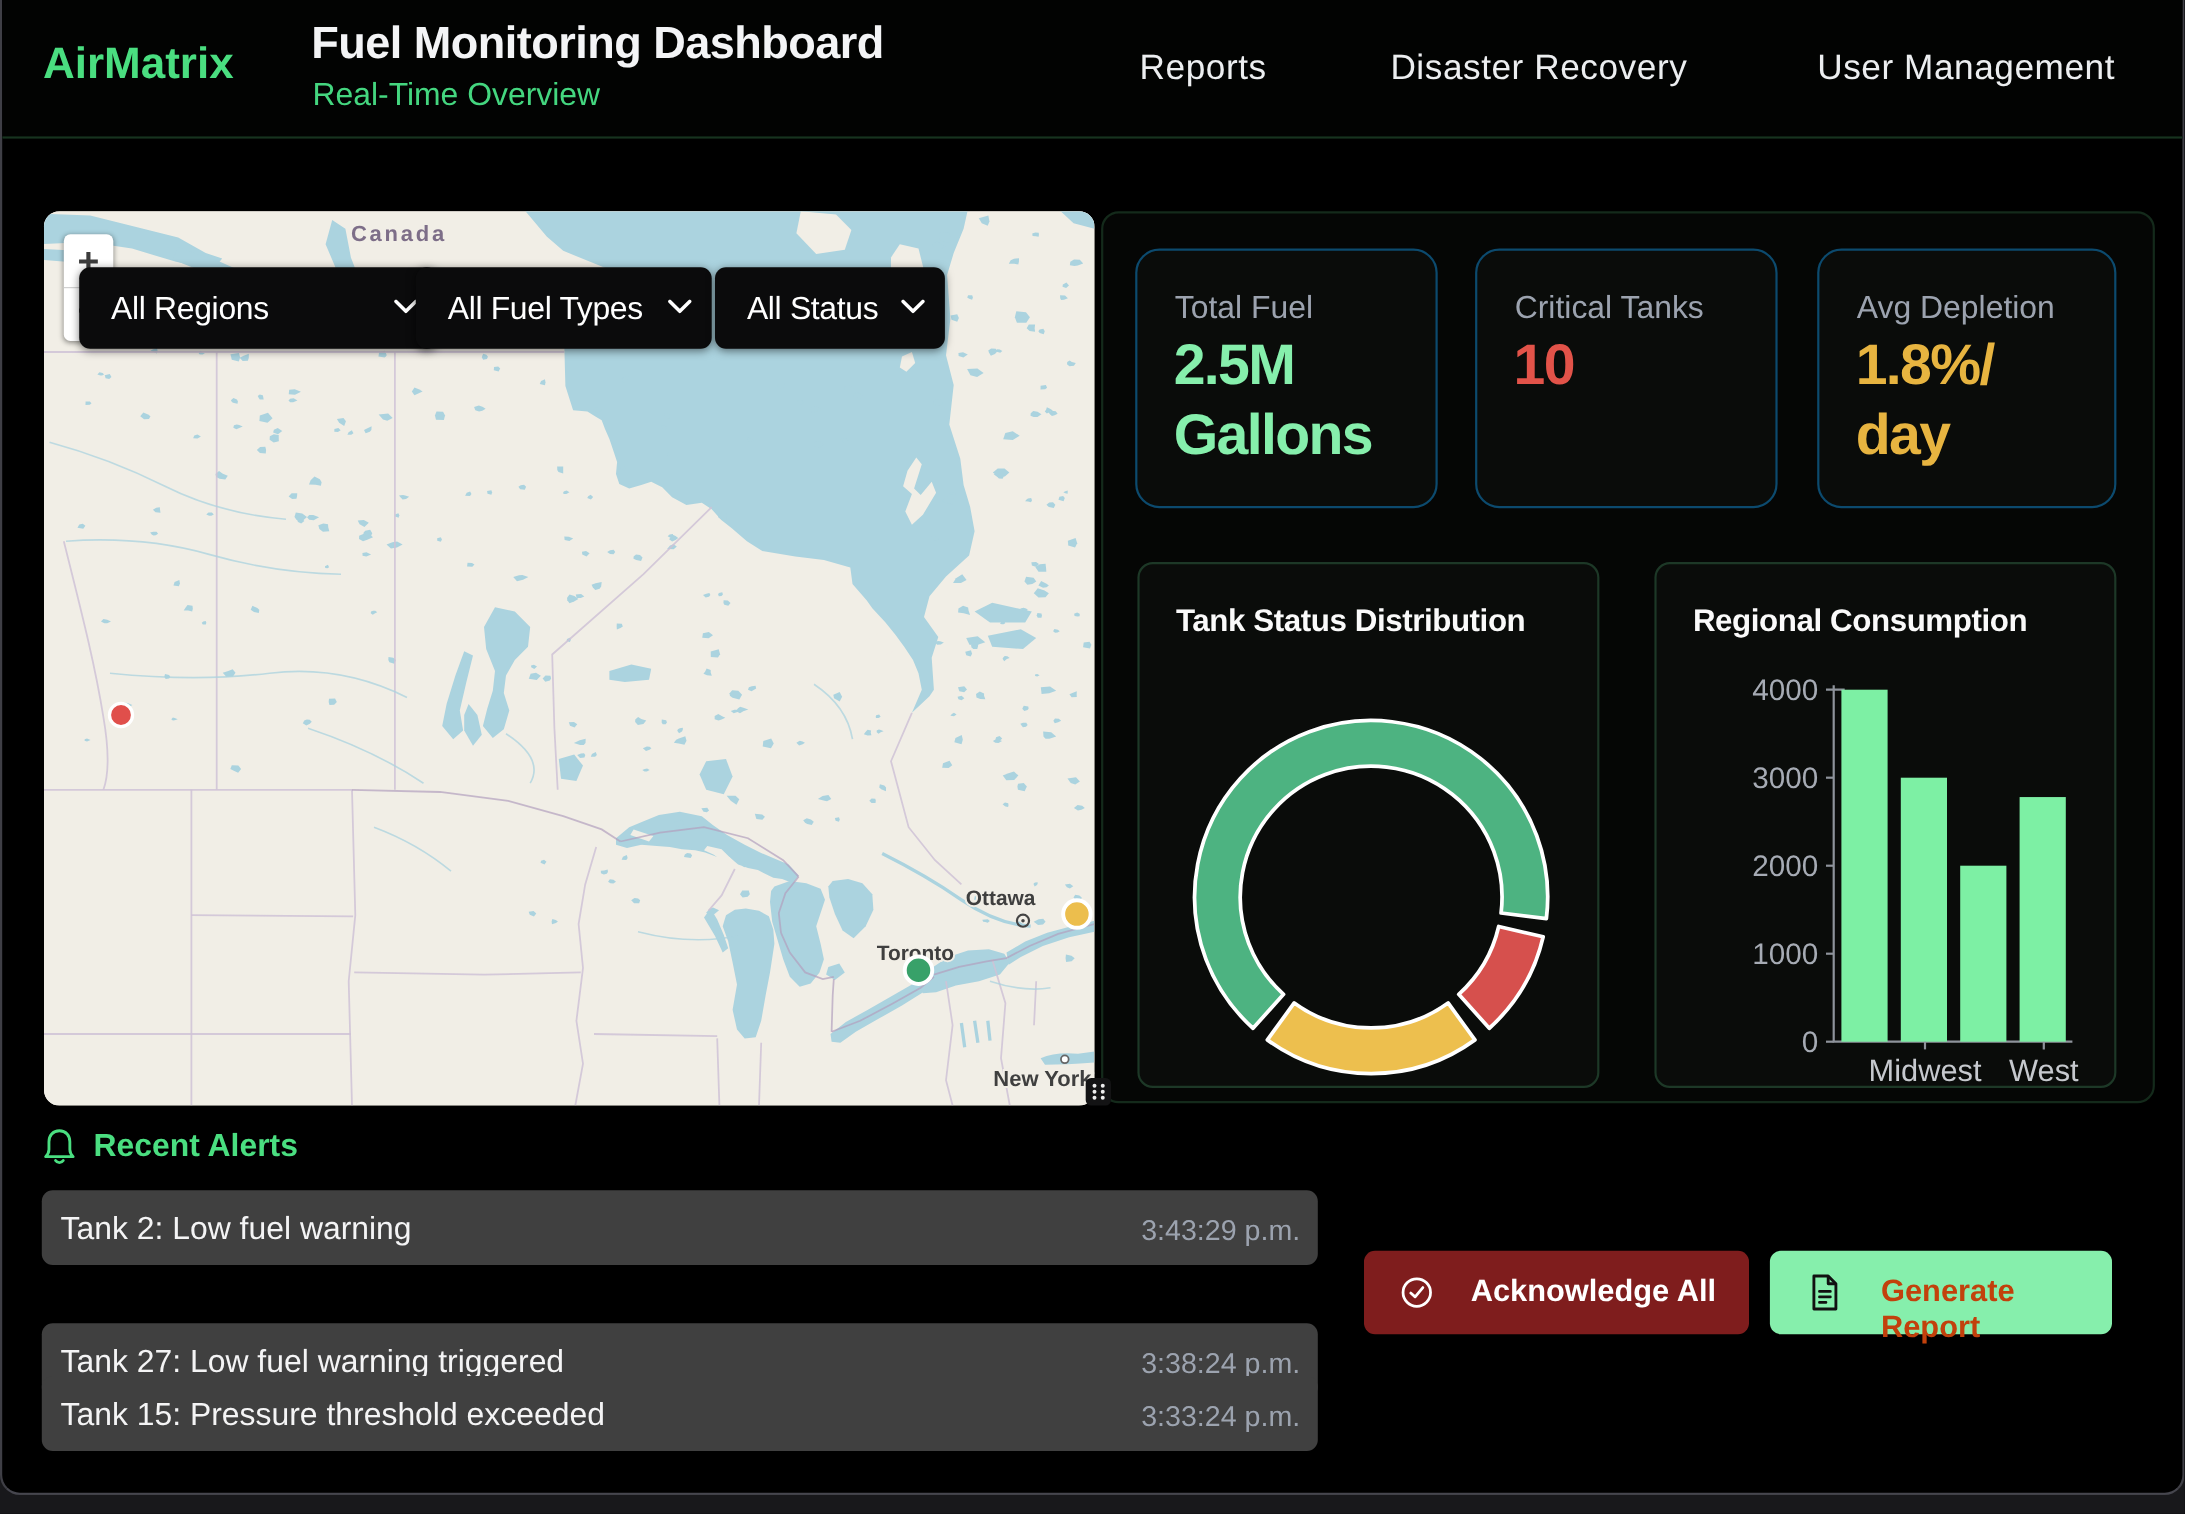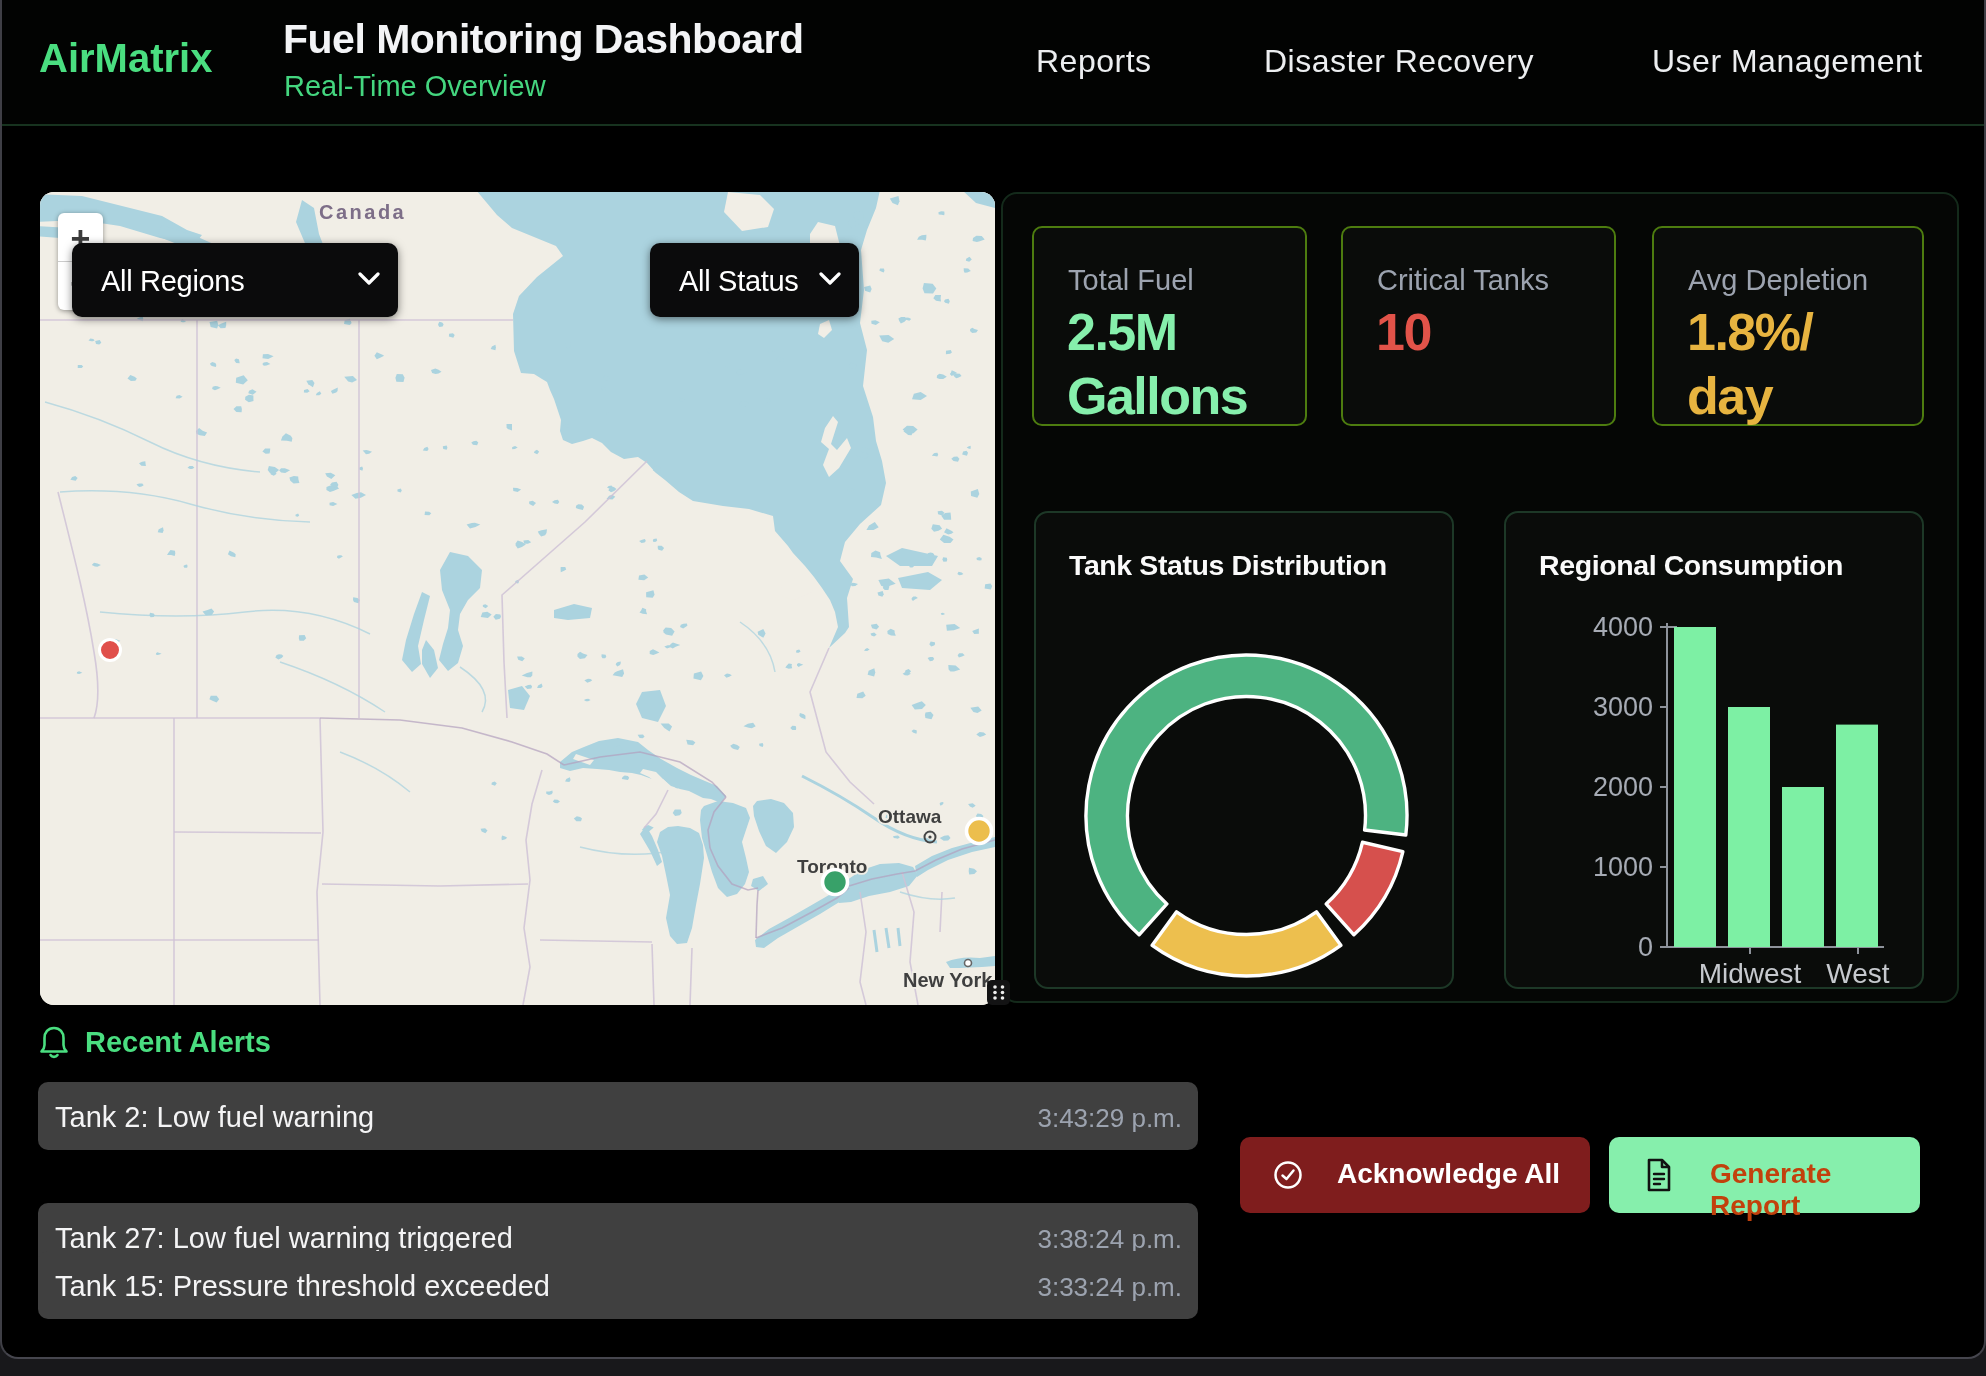--- a/index.html
+++ b/index.html
@@ -15,21 +15,21 @@
   
   #map { position:absolute; left:38px; top:192px; width:955px; height:813px; border-radius:14px; overflow:hidden; background:#f0ede4; }
   .zoomctl { position:absolute; left:56px; top:213px; width:45px; height:97px; background:#fff; border-radius:6px; box-shadow:0 1px 5px rgba(0,0,0,.4); }
   .zoomctl .plus { position:absolute; top:2px; left:0; width:45px; height:47px; color:#3c3c3c; font-size:34px; font-weight:bold; text-align:center; line-height:47px; border-bottom:1px solid #ccc; }
   .zoomctl .minus { position:absolute; top:49px; left:0; width:45px; height:46px; color:#3c3c3c; font-size:34px; font-weight:bold; text-align:center; line-height:42px; }
   .dd { position:absolute; top:243px; height:74px; background:#0b0b0c; border-radius:10px; color:#fff; font-size:29px; letter-spacing:-0.3px; font-weight:500; box-shadow:0 2px 8px rgba(0,0,0,.5); }
   .dd span { position:absolute; left:29px; top:22px; }
   .dd svg { position:absolute; right:18px; top:29px; }
   
   #panel { position:absolute; left:999px; top:192px; width:958px; height:811px; border:2px solid #142a1b; border-radius:16px; background:#050605; }
-  .stat { position:absolute; top:226px; width:275px; height:200px; background:#0a0c0a; border:2px solid #4d7c0f; border-radius:10px; }
+  .stat { position:absolute; top:226px; width:275px; height:236px; background:#0a0c0a; border:2px solid #0c4a6e; border-radius:22px; }
   .stat .lbl { position:absolute; left:34px; top:36px; font-size:29px; color:#9ca3af; }
   .stat .val { position:absolute; left:33px; top:72px; font-size:52px; line-height:64px; font-weight:bold; letter-spacing:-1.5px; }
   .card { position:absolute; top:511px; width:420px; height:478px; background:#0a0c0a; border:2px solid #1d3827; border-radius:14px; }
   .card .ct { position:absolute; left:33px; top:36px; font-size:28.5px; font-weight:bold; color:#fafafa; letter-spacing:-0.4px; }
   
   .alerts-head { position:absolute; left:83px; top:1026px; font-size:29px; font-weight:bold; color:#4ade80; }
   .arow { position:absolute; left:36px; width:1160px; height:68px; background:#404040; border-radius:10px; color:#f4f4f5; font-size:29px; }
   .arow .t1 { position:absolute; left:17px; top:19px; }
   .arow .t2 { position:absolute; right:16px; top:21px; font-size:26px; color:#9ca3af; }
   .btn { position:absolute; top:1137px; height:76px; border-radius:10px; font-size:28px; font-weight:bold; }
@@ -392,20 +392,26 @@
   <div class="zoomctl">
       <div class="plus">+</div>
       <div class="minus">−</div>
     </div>
   <div class="dd" style="left:70px; width:326px;">
       <span>All Regions</span>
       <svg width="22" height="14" viewBox="0 0 22 14">
         <path d="M2 2 L11 11 L20 2" fill="none" stroke="#fff" stroke-width="3.2" stroke-linecap="round" stroke-linejoin="round"></path>
       </svg>
     </div>
+  <div class="dd" style="left:376px; width:269px;">
+      <span>All Fuel Types</span>
+      <svg width="22" height="14" viewBox="0 0 22 14">
+        <path d="M2 2 L11 11 L20 2" fill="none" stroke="#fff" stroke-width="3.2" stroke-linecap="round" stroke-linejoin="round"></path>
+      </svg>
+    </div>
   <div class="dd" style="left:648px; width:209px;">
       <span>All Status</span>
       <svg width="22" height="14" viewBox="0 0 22 14">
         <path d="M2 2 L11 11 L20 2" fill="none" stroke="#fff" stroke-width="3.2" stroke-linecap="round" stroke-linejoin="round"></path>
       </svg>
     </div>
 
   <div id="panel"></div>
   <div class="stat" style="left:1030px;">
       <div class="lbl">Total Fuel</div>

